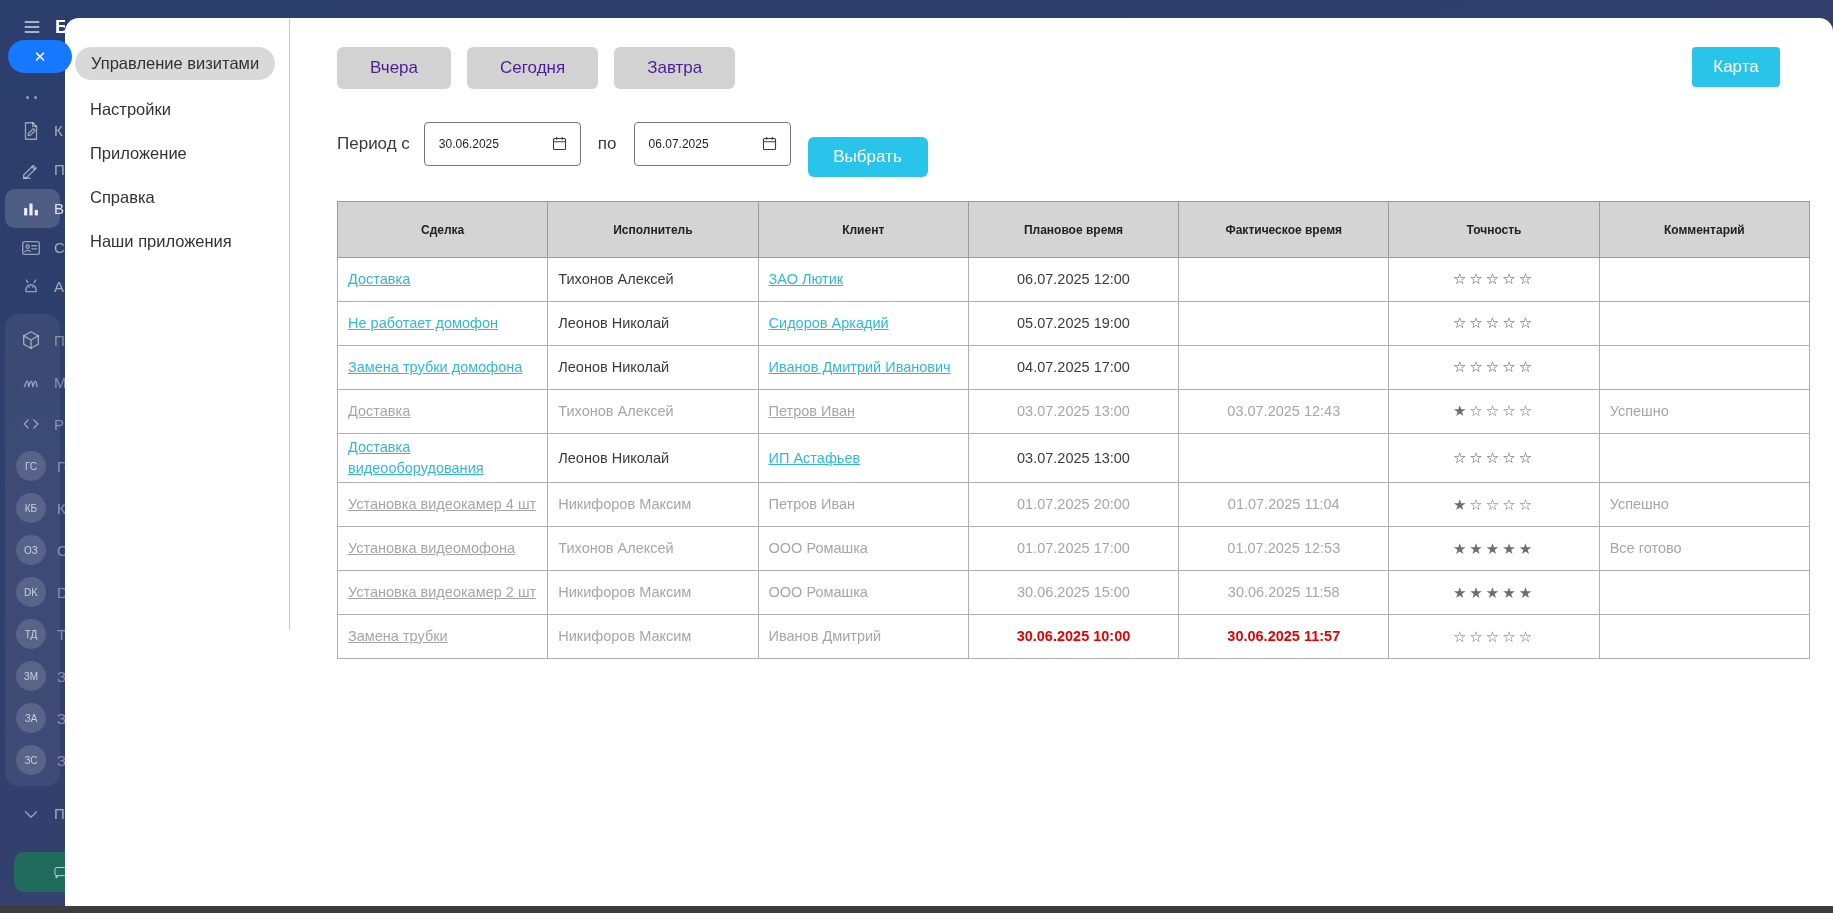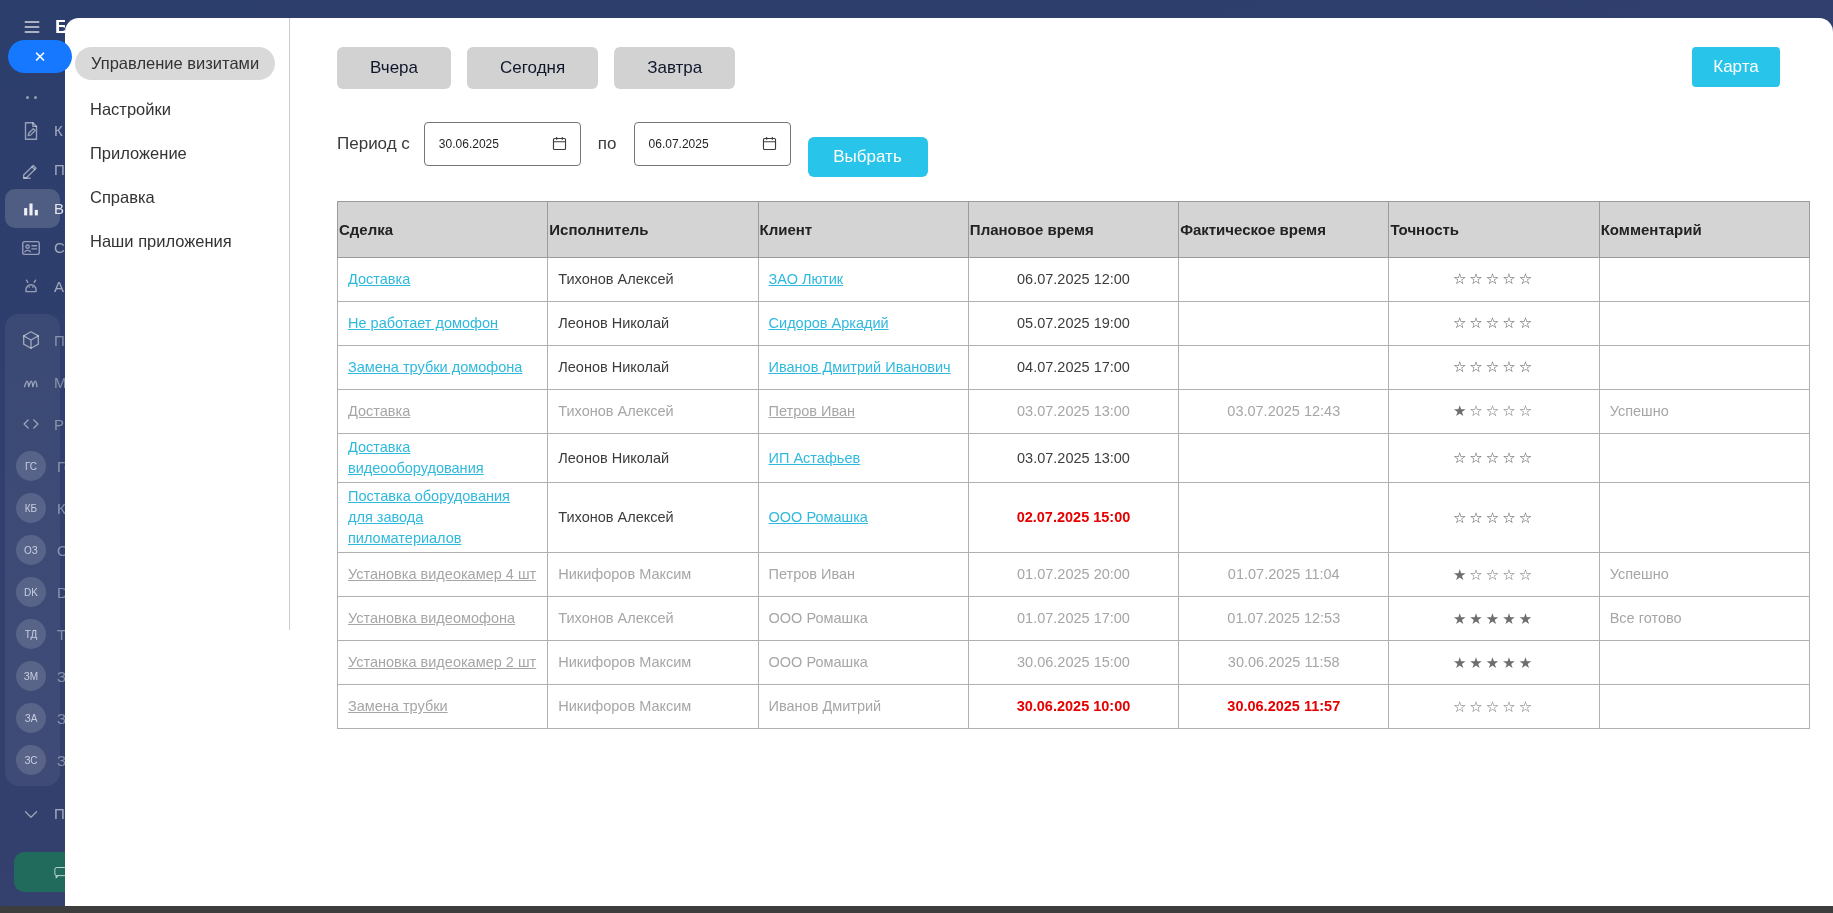--- a/index.html
+++ b/index.html
@@ -61,21 +61,21 @@
   .menu-item { font-size:16.5px; color:#333; margin-bottom:25px; cursor:pointer; }
   .menu-item.selected {
     display:inline-block; background:#d9d9d9; border-radius:18px;
     padding:7px 16px; margin-left:-15px; margin-bottom:20px;
   }
 
   
   .main { flex:1; position:relative; padding:29px 0 0 47px; }
   .quick-row { display:flex; gap:16px; }
   .btn-gray {
-    background:#d2d2d2; color:#0f172a; border:none; border-radius:6px;
+    background:#d2d2d2; color:#4c1d95; border:none; border-radius:6px;
     font-size:17px; font-family:inherit; height:42px; padding:0 33px; cursor:pointer;
   }
   .btn-map {
     position:absolute; top:29px; right:53px; width:88px; height:40px;
     background:#29c4ea; color:#fff; border:none; border-radius:4px;
     font-size:17px; font-family:inherit; cursor:pointer;
   }
   .period-row { display:flex; align-items:center; margin-top:21px; }
   .period-label { font-size:17px; color:#3a3a3a; margin-right:14px; }
   .date-input {
@@ -88,21 +88,21 @@
   .btn-cyan {
     width:120px; height:40px; margin-left:17px;
     background:#29c4ea; color:#fff; border:none; border-radius:6px;
     font-size:17px; font-family:inherit; cursor:pointer;margin-top:27px;
   }
 
   
   .visits-table { border-collapse:collapse; table-layout:fixed; width:1473px; margin-top:24px; border:1px solid #9b9b9b; }
   .visits-table th {
     background:#d4d4d4; border:1px solid #9b9b9b; height:56px;
-    font-size:15px; font-weight:700; color:#222; text-align:left;
+    font-size:12px; font-weight:700; color:#222; text-align:center;
   }
   .visits-table td {
     border:1px solid #b0b0b0; height:44px; padding:3px 10px;
     font-size:14.5px; color:#3c3c3c; vertical-align:middle; line-height:1.45;
     overflow:hidden;
   }
   td.center { text-align:center; }
   a.lnk { color:#2fb9de; text-decoration:underline; cursor:pointer; }
   tr.muted td { color:#a6a6a6; }
   tr.muted a.lnk { color:#a6a6a6; }
@@ -354,29 +354,20 @@
           </tr>
           <tr>
             <td><a class="lnk">Доставка видеооборудования</a></td>
             <td>Леонов Николай</td>
             <td><a class="lnk">ИП Астафьев</a></td>
             <td class="center">03.07.2025 13:00</td>
             <td class="center"></td>
             <td class="center"><span class="stars">☆☆☆☆☆</span></td>
             <td></td>
           </tr>
-          <tr>
-            <td><a class="lnk">Поставка оборудования для завода пиломатериалов</a></td>
-            <td>Тихонов Алексей</td>
-            <td><a class="lnk">ООО Ромашка</a></td>
-            <td class="center red">02.07.2025 15:00</td>
-            <td class="center"></td>
-            <td class="center"><span class="stars">☆☆☆☆☆</span></td>
-            <td></td>
-          </tr>
           <tr class="muted">
             <td><a class="lnk">Установка видеокамер 4 шт</a></td>
             <td>Никифоров Максим</td>
             <td>Петров Иван</td>
             <td class="center">01.07.2025 20:00</td>
             <td class="center">01.07.2025 11:04</td>
             <td class="center"><span class="stars">★☆☆☆☆</span></td>
             <td>Успешно</td>
           </tr>
           <tr class="muted">

